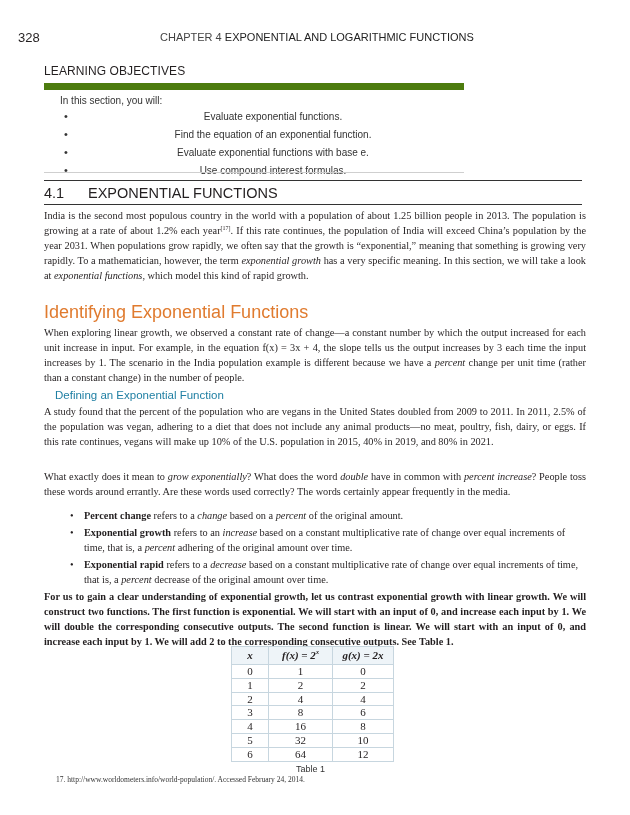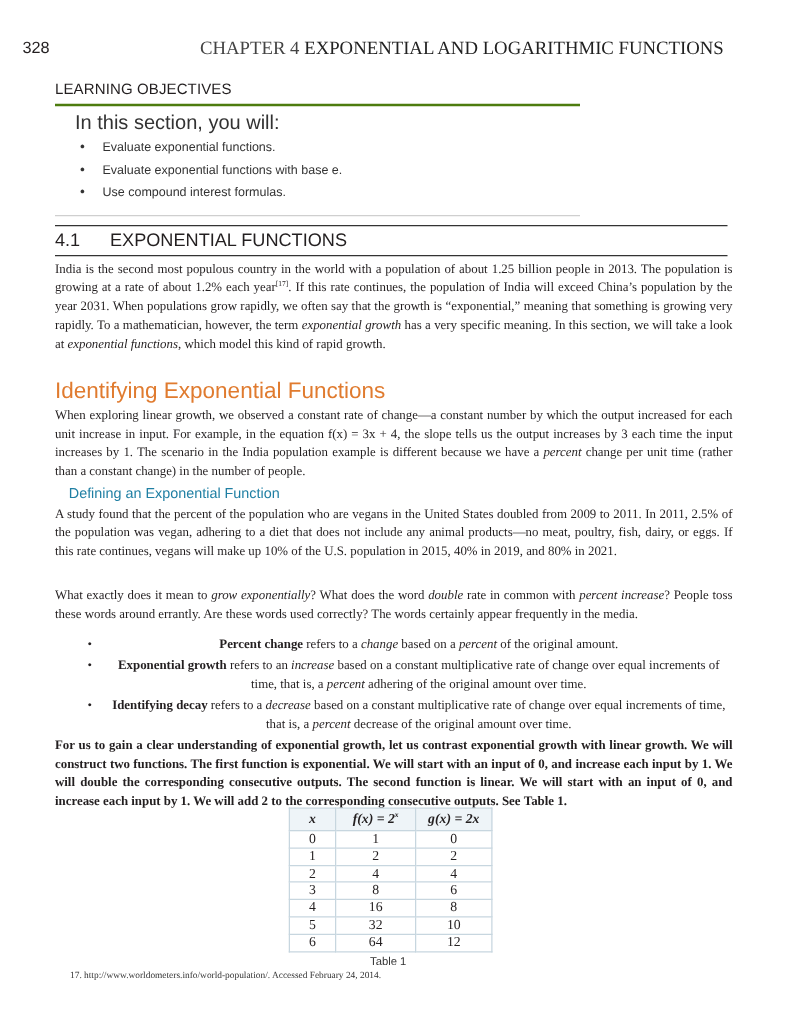--- a/index.html
+++ b/index.html
@@ -1,40 +1,40 @@
 <!DOCTYPE html>
 <html><head>
 <meta charset="utf-8">
 <style>
   html, body { margin: 0; padding: 0; background: #ffffff; }
   body { width: 630px; height: 815px; position: relative; overflow: hidden; color: #231f20; }
   .sans { font-family: "Liberation Sans", sans-serif; }
   .serif { font-family: "Liberation Serif", serif; }
   .page-number { position: absolute; left: 18px; top: 30px; font-size: 13px; }
-  .running-head { position: absolute; left: 160px; top: 31px; font-size: 15px; letter-spacing: 0; font-family: Liberation Serif, serif; }
+  .running-head { position: absolute; left: 160px; top: 31px; font-size: 11px; letter-spacing: 0; }
   .running-head .chap { color: #444; }
   .running-head .title { color: #222; }
   .lo { position: absolute; left: 44px; top: 64px; width: 420px; }
-  .lo-title { font-size: 12px; letter-spacing: 0.1px; padding-bottom: 5px; border-bottom: 2px solid #4d7c0f; width: 420px; }
-  .lo-intro { font-size: 16px; margin: 5px 0 0 16px; color: #333; }
-  .lo-list { list-style: none; margin: 5px 0 0 0; padding: 0; }
+  .lo-title { font-size: 12px; letter-spacing: 0.1px; padding-bottom: 5px; border-bottom: 7px solid #4d7c0f; width: 420px; }
+  .lo-intro { font-size: 10px; margin: 5px 0 0 16px; color: #333; }
+  .lo-list { list-style: none; margin: 5px 0 0 0; padding: 0; text-align: center; }
   .lo-list li { font-size: 10px; color: #333; margin: 0 0 7px 20px; position: relative; padding-left: 18px; }
   .lo-list li::before { content: "\2022"; position: absolute; left: 0; top: -1px; font-size: 11px; }
   .lo-bottom { position: absolute; left: 44px; top: 172px; width: 420px; border-bottom: 1px solid #cfcfcf; }
   .sec-head { position: absolute; left: 44px; top: 180px; width: 538px; border-top: 1.5px solid #333; border-bottom: 1.5px solid #333; padding: 4px 0 3px 0; font-size: 14.5px; }
   .sec-head .num { display: inline-block; width: 44px; }
   .body-text { position: absolute; left: 44px; width: 542px; font-size: 10.3px; line-height: 15px; text-align: justify; }
   .p1 { top: 208px; }
   .h2 { position: absolute; left: 44px; top: 302px; font-size: 18px; color: #e07b2f; }
   .p2 { top: 325px; }
   .h3 { position: absolute; left: 55px; top: 389px; font-size: 11.5px; color: #1f7fa3; }
   .p3 { top: 404px; }
   .p4 { top: 469px; }
   .defs { position: absolute; left: 76px; top: 508px; width: 510px; margin: 0; padding: 0; list-style: none; font-size: 10.3px; line-height: 15px; }
-  .defs li { position: relative; padding-left: 8px; margin-bottom: 2px; text-align: center; }
+  .defs li { position: relative; padding-left: 8px; margin-bottom: 2px; }
   .defs li::before { content: "\2022"; position: absolute; left: -6px; top: 0; }
   .p5 { top: 589px; font-weight: bold; }
   sup { font-size: 6px; vertical-align: super; line-height: 0; }
   table.t1 { position: absolute; left: 231px; top: 646px; border-collapse: collapse; font-size: 11px; }
   table.t1 th, table.t1 td { border: 1px solid #c7d6df; text-align: center; height: 12.8px; padding: 0; line-height: 12.8px; }
   table.t1 th { background: #eef4f8; font-weight: bold; height: 17px; line-height: 17px; font-style: italic; }
   table.t1 .c1 { width: 36px; } table.t1 .c2 { width: 63px; } table.t1 .c3 { width: 60px; }
   .caption { position: absolute; left: 296px; top: 764px; font-size: 9px; color: #333; }
   .footnote { position: absolute; left: 56px; top: 775px; font-size: 7.5px; color: #333; }
 </style>
@@ -45,46 +45,47 @@
 <div class="running-head sans">
   <span class="chap">CHAPTER 4</span>
   <span class="title">EXPONENTIAL AND LOGARITHMIC FUNCTIONS</span>
 </div>
 
 <div class="lo sans">
   <div class="lo-title">LEARNING OBJECTIVES</div>
   <div class="lo-intro">In this section, you will:</div>
   <ul class="lo-list">
     <li>Evaluate exponential functions.</li>
+    <li>Find the equation of an exponential function.</li>
     <li>Evaluate exponential functions with base e.</li>
     <li>Use compound interest formulas.</li>
   </ul>
 </div>
 <div class="lo-bottom"></div>
 
 <div class="sec-head sans">
   <span class="num">4.1</span><span>EXPONENTIAL FUNCTIONS</span>
 </div>
 
 <div class="body-text serif p1"><span>India is the second most populous country in the world with a population of about 1.25 billion people in 2013. The population is growing at a rate of about 1.2% each year</span><sup>[17]</sup><span>. If this rate continues, the population of India will exceed China’s population by the year 2031. When populations grow rapidly, we often say that the growth is “exponential,” meaning that something is growing very rapidly. To a mathematician, however, the term </span><em>exponential growth</em><span> has a very specific meaning. In this section, we will take a look at </span><em>exponential functions</em><span>, which model this kind of rapid growth.</span></div>
 
 <div class="h2 sans">Identifying Exponential Functions</div>
 
 <div class="body-text serif p2"><span>When exploring linear growth, we observed a constant rate of change—a constant number by which the output increased for each unit increase in input. For example, in the equation f(x) = 3x + 4, the slope tells us the output increases by 3 each time the input increases by 1. The scenario in the India population example is different because we have a </span><em>percent</em><span> change per unit time (rather than a constant change) in the number of people.</span></div>
 
 <div class="h3 sans">Defining an Exponential Function</div>
 
 <div class="body-text serif p3">A study found that the percent of the population who are vegans in the United States doubled from 2009 to 2011. In 2011, 2.5% of the population was vegan, adhering to a diet that does not include any animal products—no meat, poultry, fish, dairy, or eggs. If this rate continues, vegans will make up 10% of the U.S. population in 2015, 40% in 2019, and 80% in 2021.</div>
 
-<div class="body-text serif p4"><span>What exactly does it mean to </span><em>grow exponentially</em><span>? What does the word </span><em>double</em><span> rate in common with </span><em>percent increase</em><span>? People toss these words around errantly. Are these words used correctly? The words certainly appear frequently in the media.</span></div>
+<div class="body-text serif p4"><span>What exactly does it mean to </span><em>grow exponentially</em><span>? What does the word </span><em>double</em><span> have in common with </span><em>percent increase</em><span>? People toss these words around errantly. Are these words used correctly? The words certainly appear frequently in the media.</span></div>
 
 <ul class="defs serif">
   <li><b>Percent change</b><span> refers to a </span><em>change</em><span> based on a </span><em>percent</em><span> of the original amount.</span></li>
   <li><b>Exponential growth</b><span> refers to an </span><em>increase</em><span> based on a constant multiplicative rate of change over equal increments of time, that is, a </span><em>percent</em><span> adhering of the original amount over time.</span></li>
-  <li><b>Identifying decay</b><span> refers to a </span><em>decrease</em><span> based on a constant multiplicative rate of change over equal increments of time, that is, a </span><em>percent</em><span> decrease of the original amount over time.</span></li>
+  <li><b>Exponential rapid</b><span> refers to a </span><em>decrease</em><span> based on a constant multiplicative rate of change over equal increments of time, that is, a </span><em>percent</em><span> decrease of the original amount over time.</span></li>
 </ul>
 
 <div class="body-text serif p5"><span>For us to gain a clear understanding of exponential growth, let us contrast exponential growth with linear growth. We will construct two functions. The first function is exponential. We will start with an input of 0, and increase each input by 1. We will double the corresponding consecutive outputs. The second function is linear. We will start with an input of 0, and increase each input by 1. We will add 2 to the corresponding consecutive outputs. See </span><b>Table 1</b><span>.</span></div>
 
 <table class="t1 serif">
   <thead>
     <tr>
       <th class="c1">x</th>
       <th class="c2" id="hf">f(x) = 2<sup>x</sup></th>
       <th class="c3">g(x) = 2x</th>

